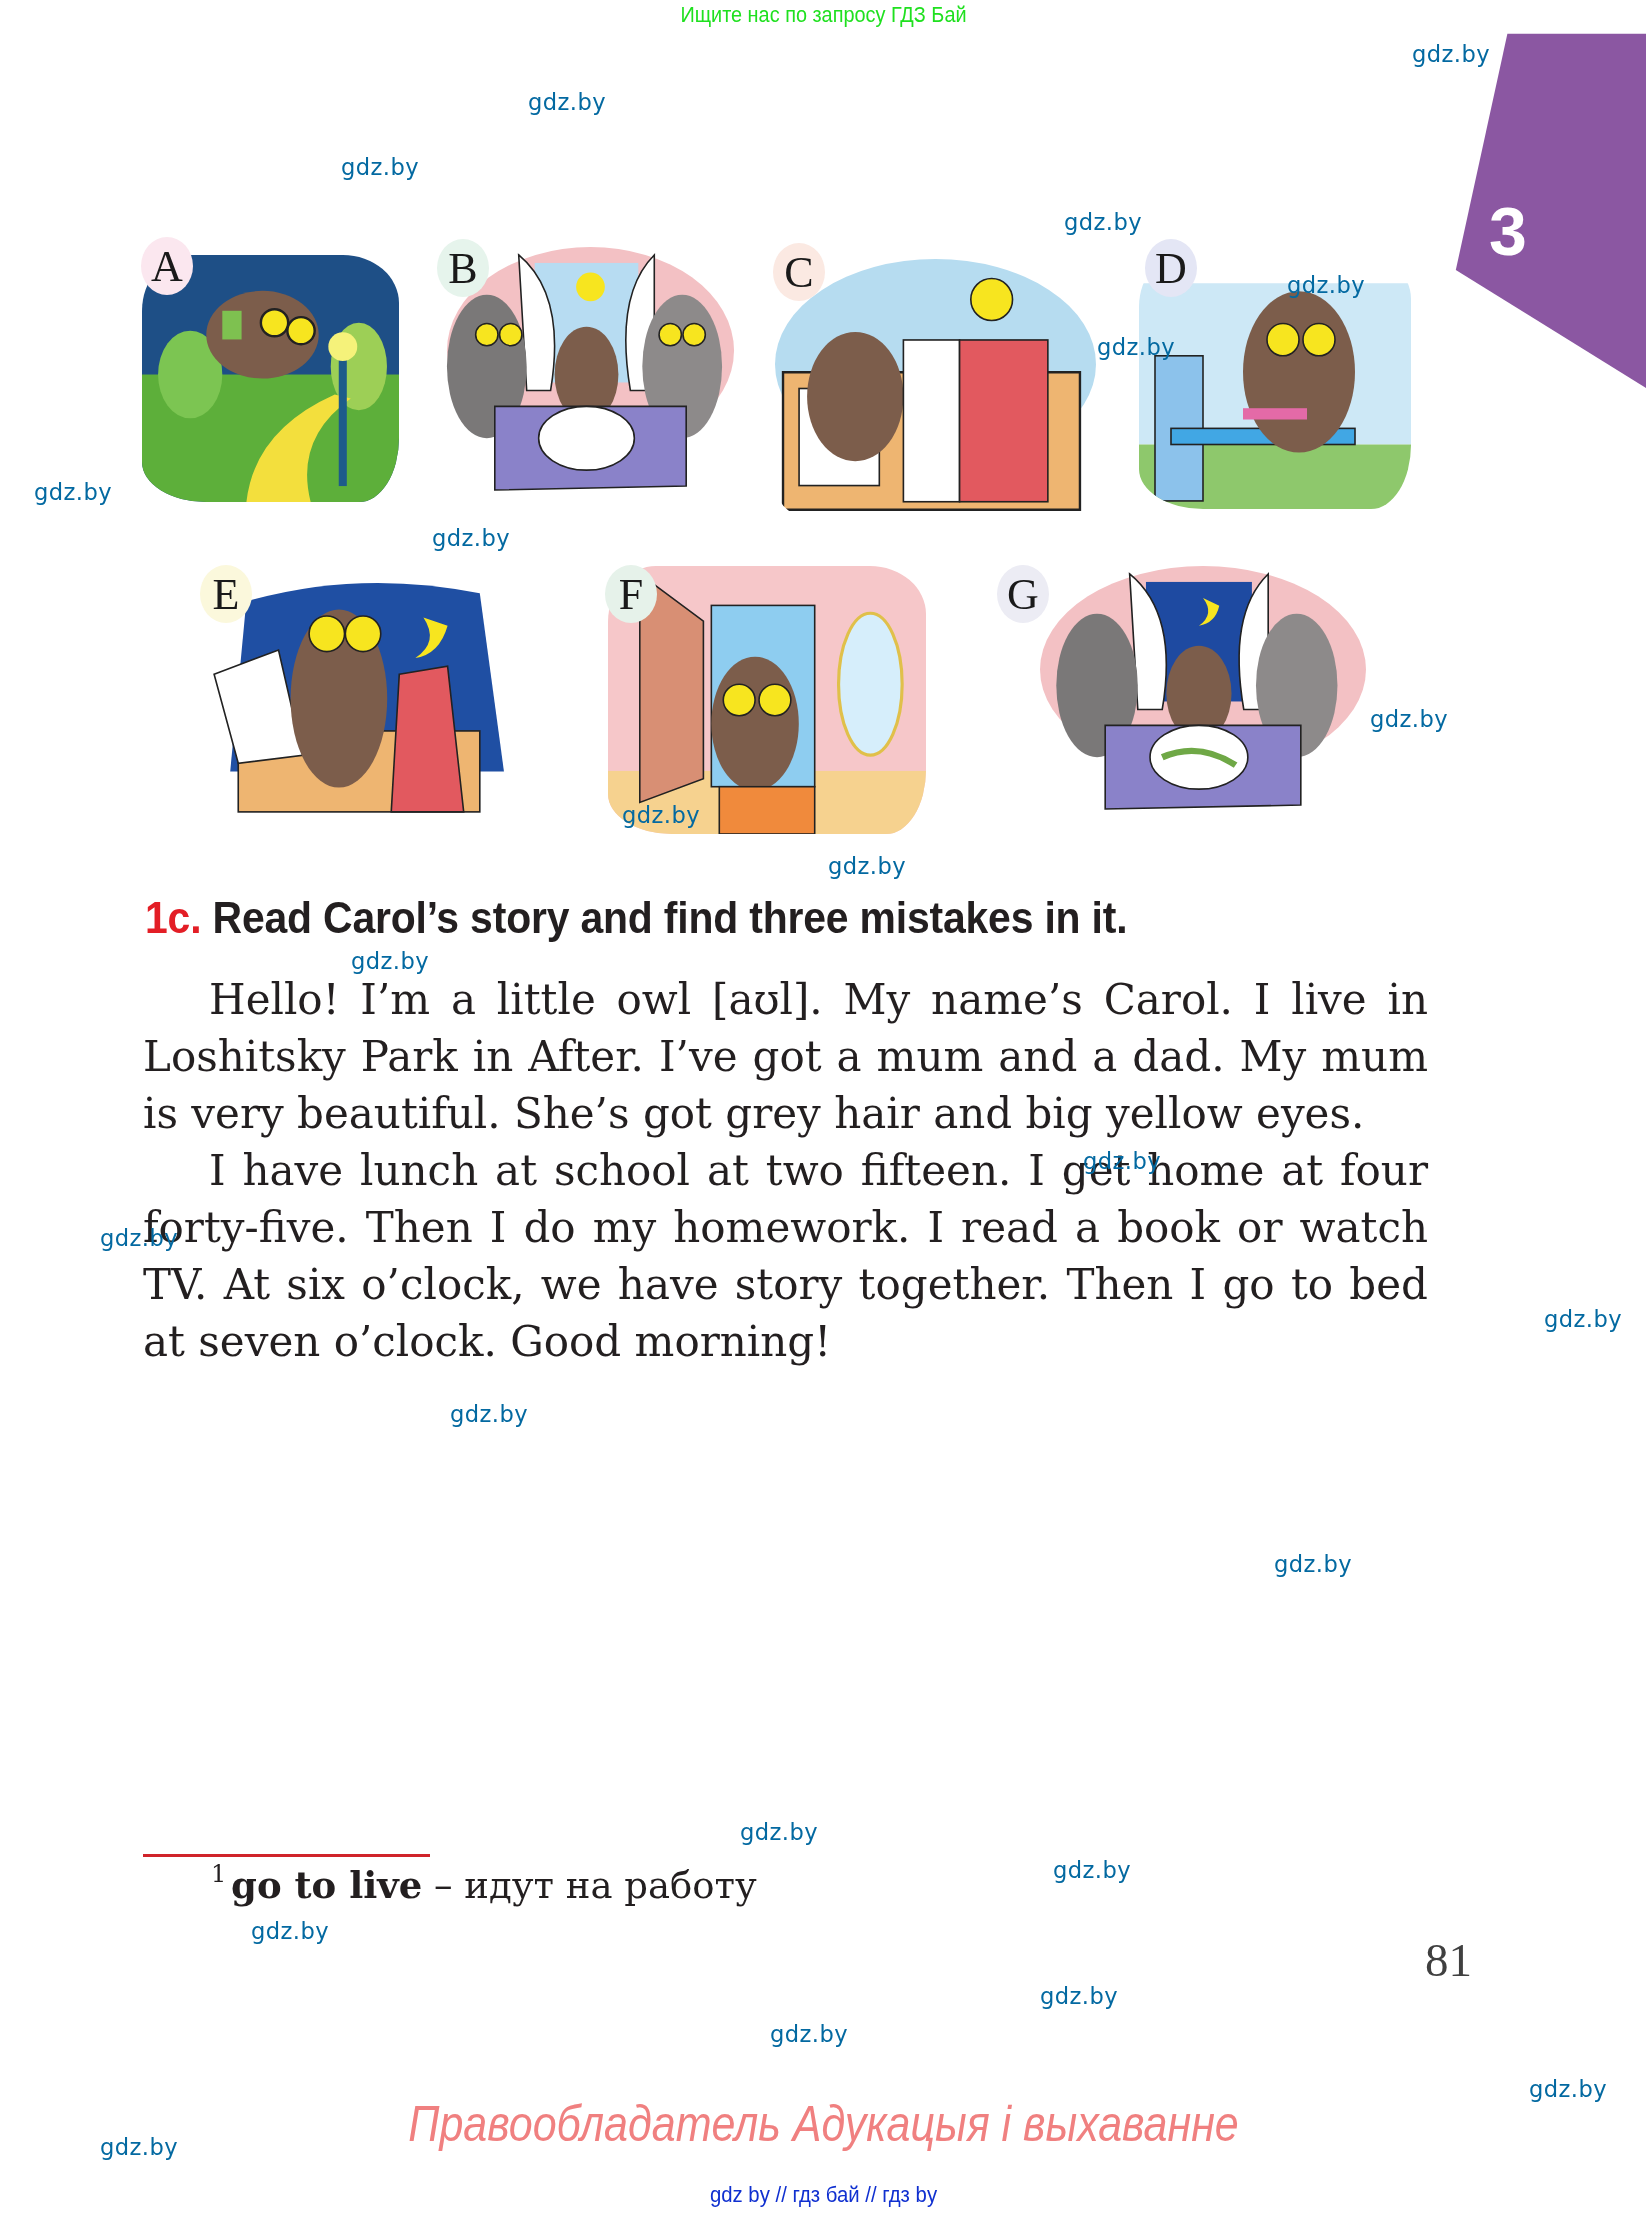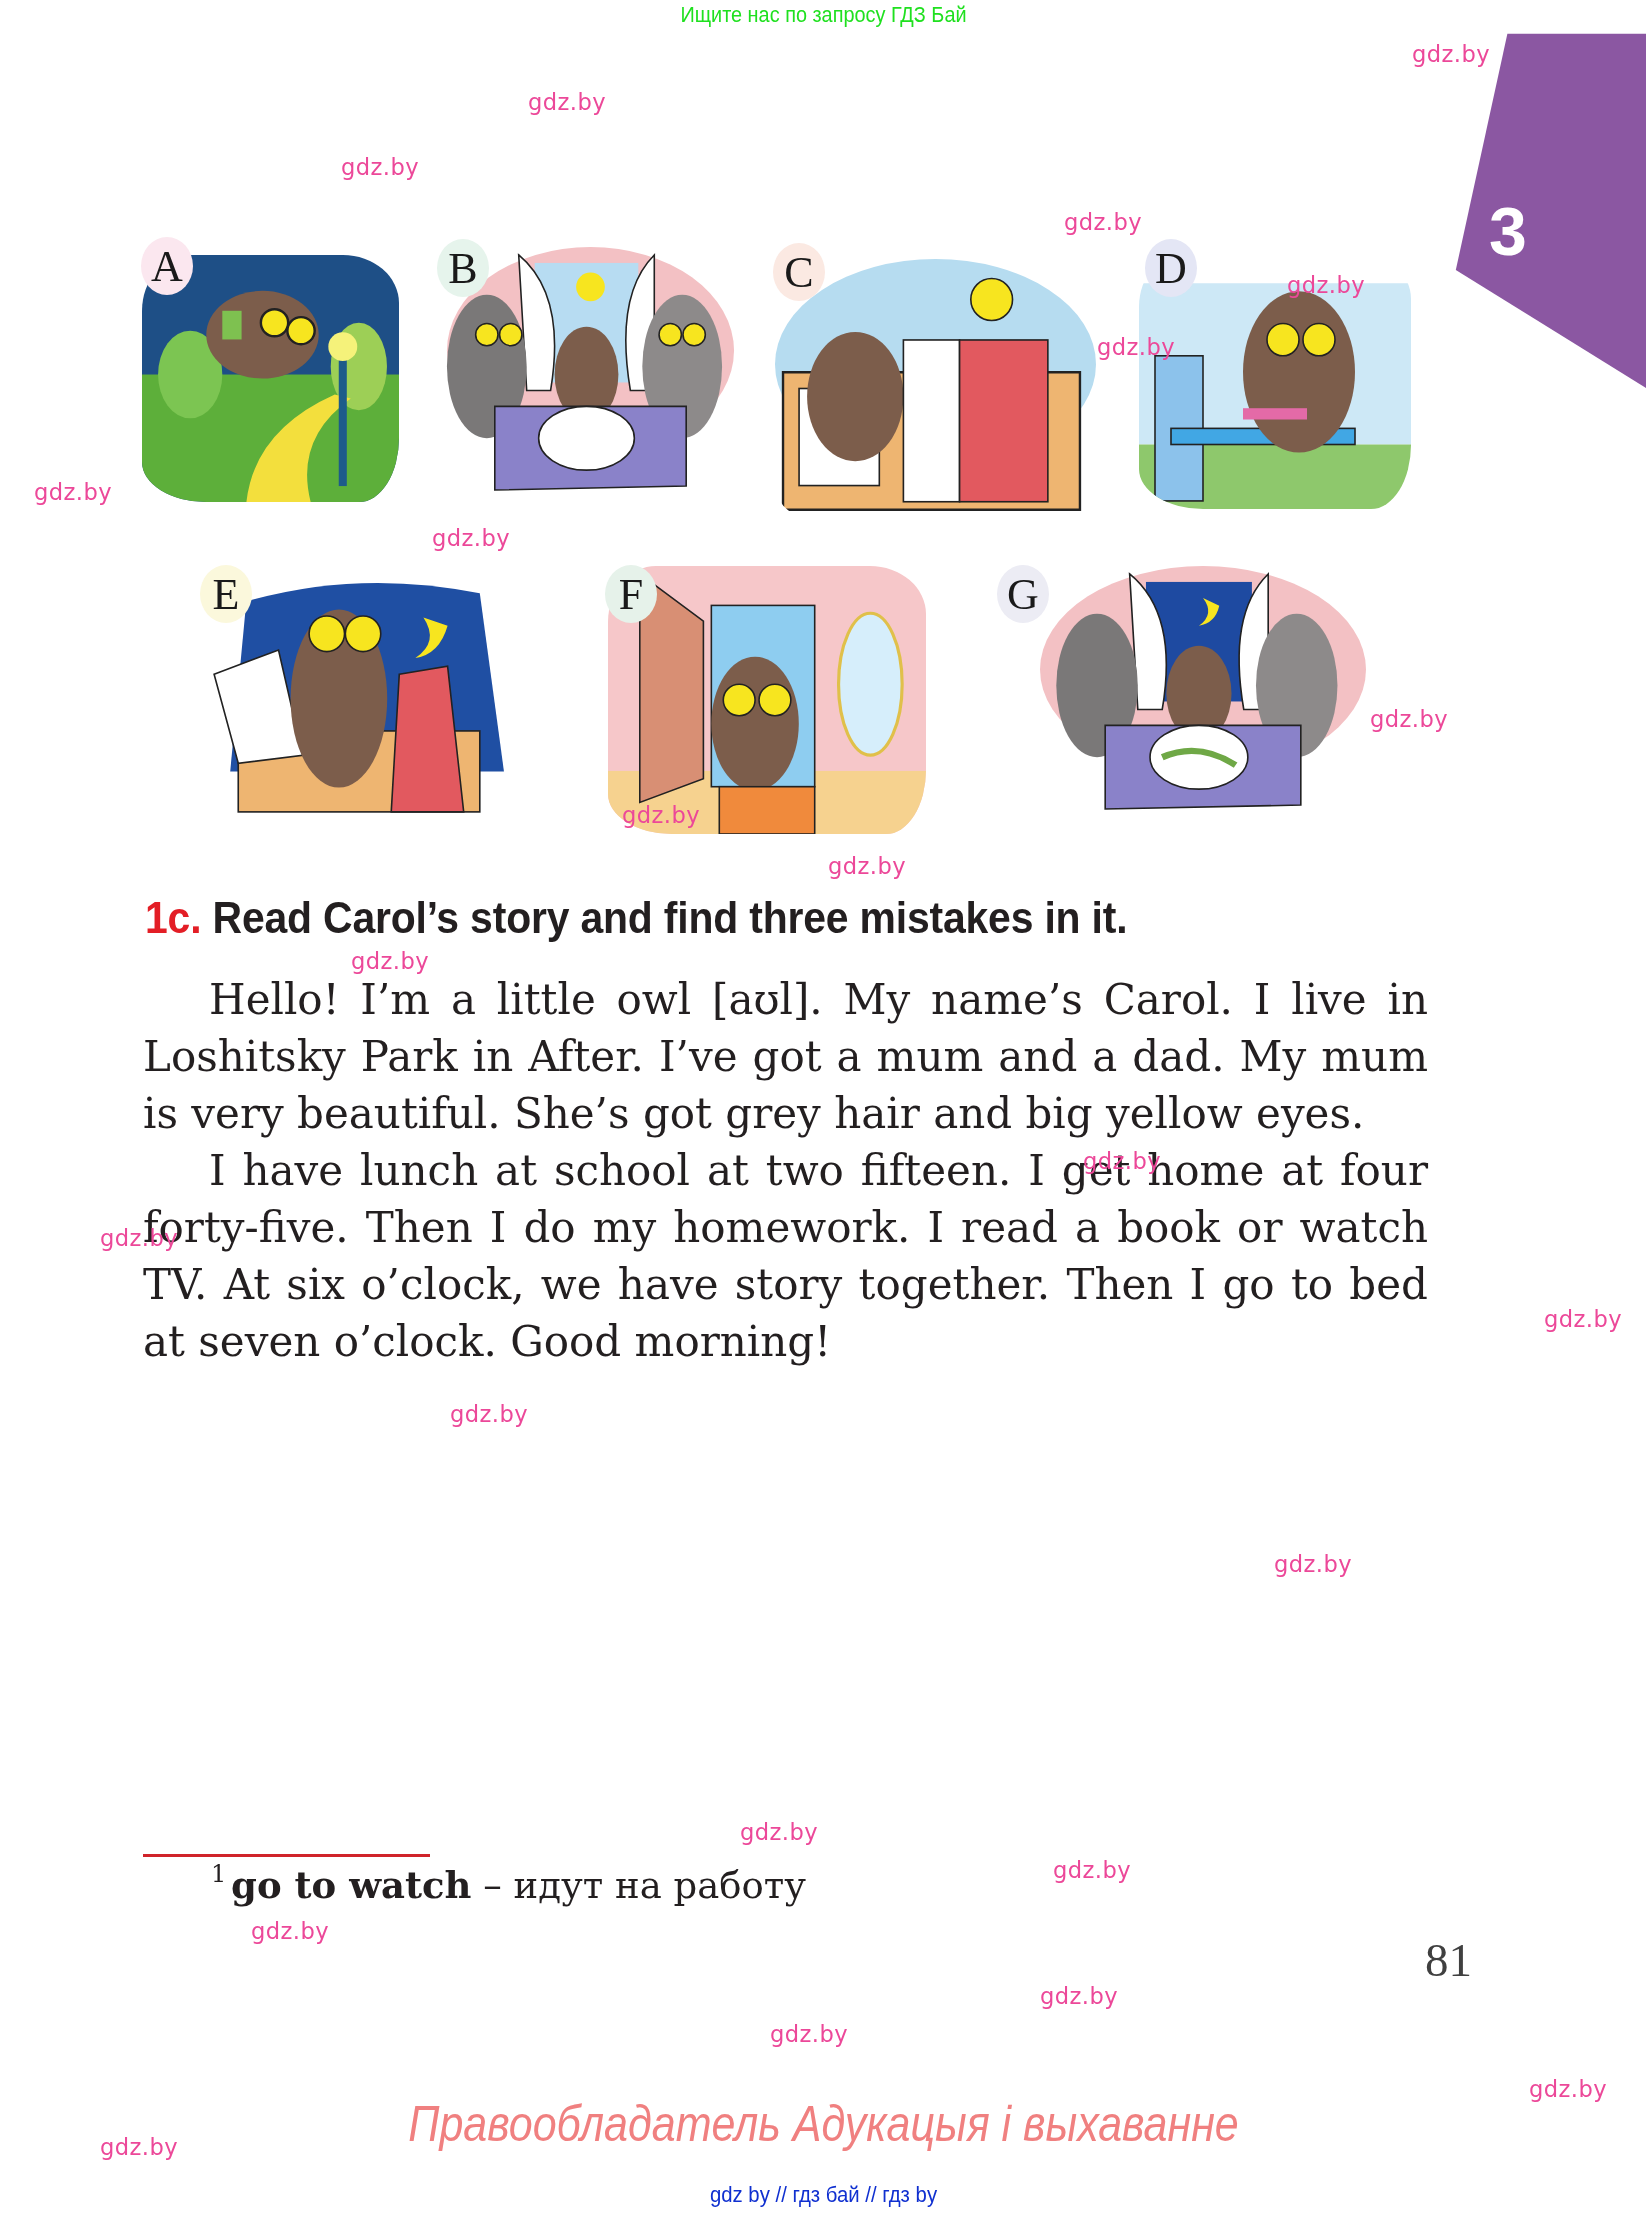--- a/index.html
+++ b/index.html
@@ -6,21 +6,21 @@
   html, body { width: 1647px; height: 2216px; background: #ffffff; overflow: hidden; }
   body { position: relative; font-family: "Liberation Sans", sans-serif; }
 
   .top-banner { position: absolute; top: 1.6px; left: 0; width: 1647px; text-align: center;
     color: #1fe01f; font-size: 22.6px; font-family: "Liberation Sans", sans-serif; transform: scaleX(0.88); }
 
   .unit-tab { position: absolute; top: 0; left: 0; width: 1647px; height: 403px; pointer-events: none; }
   .unit-number { position: absolute; left: 1489px; top: 192px; color: #ffffff; font-weight: bold;
     font-size: 68px; font-family: "Liberation Sans", sans-serif; }
 
-  .wm { position: absolute; color: #ec4899; font-size: 22.6px; font-family: "DejaVu Sans", sans-serif;
+  .wm { position: absolute; color: #0369a1; font-size: 22.6px; font-family: "DejaVu Sans", sans-serif;
     white-space: nowrap; transform: translate(-50%, -50%); letter-spacing: 0.4px; }
 
   
   .pic { position: absolute; overflow: hidden; border-radius: 48px 56px 40px 64px / 56px 48px 64px 40px; }
   .pic svg { width: 100%; height: 100%; display: block; }
   .label { position: absolute; width: 52px; height: 58px; border-radius: 50%;
     font-family: "Liberation Serif", serif; font-size: 44px; color: #1a1a1a;
     display: flex; align-items: center; justify-content: center; transform: translate(-50%, -50%); }
 
   .heading { position: absolute; left: 145px; top: 893px; font-size: 44px; font-weight: bold;
@@ -179,21 +179,21 @@
   <span>Read Carol’s story and find three mistakes in it.</span>
 </div>
 
 <div class="story">
   <p>Hello! I’m a little owl [aʊl]. My name’s Carol. I live in Loshitsky Park in After. I’ve got a mum and a dad. My mum is very beautiful. She’s got grey hair and big yellow eyes.</p>
   <p>I have lunch at school at two fifteen. I get home at four forty-five. Then I do my homework. I read a book or watch TV. At six o’clock, we have story together. Then I go to bed at seven o’clock. Good morning!</p>
 </div>
 
 <div class="fn-rule"></div>
 <div class="footnote">
-  <sup>1</sup><b>go to watch</b><span> – </span><span>идут на работу</span>
+  <sup>1</sup><b>go to live</b><span> – </span><span>идут на работу</span>
 </div>
 
 <div class="page-number">81</div>
 
 <div class="copyright">Правообладатель Адукацыя і выхаванне</div>
 <div class="bottom-links">gdz by  //  гдз бай  //  гдз by</div>
 
 <div id="watermarks">
   <div class="wm" style="left:1451px;top:54px;">gdz.by</div>
   <div class="wm" style="left:567px;top:102px;">gdz.by</div>

